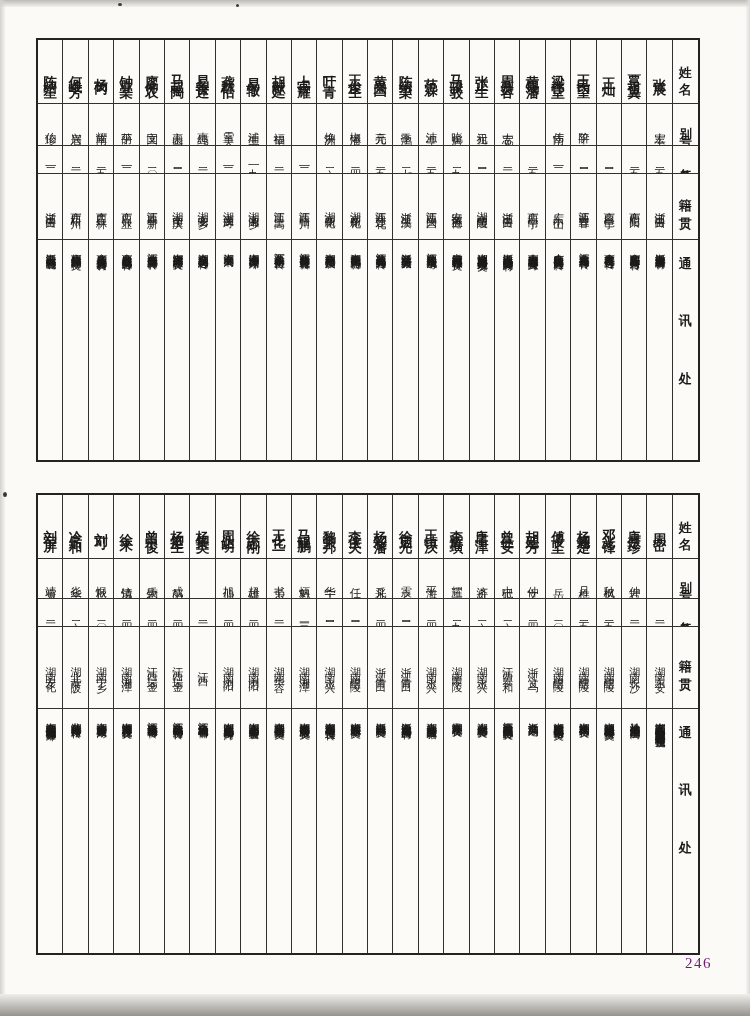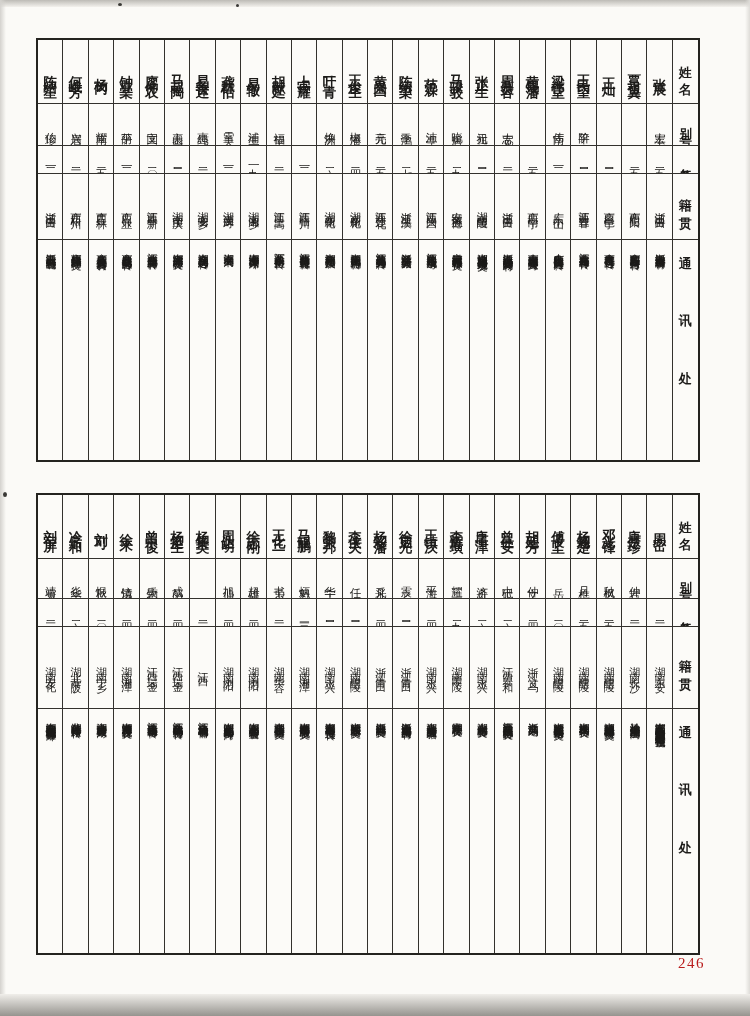--- a/index.html
+++ b/index.html
@@ -65,22 +65,22 @@
   .addr   { font-size:10.5px; letter-spacing:0.5px; line-height:12.5px; }
 
   .hc { font-weight:600; font-size:13px; }
   .hc-name   { letter-spacing:16px; }
   .hc-alias  { letter-spacing:8px;  font-size:12.5px; }
   .hc-age    { letter-spacing:2px;  font-size:12px; }
   .hc-origin { letter-spacing:18px; }
   .hc-addr   { letter-spacing:58px; }
 
   .page-number {
-    position:absolute; top:955px; right:45px;
-    font-size:15px; letter-spacing:1.5px; color:#b91c1c;
+    position:absolute; top:955px; right:38px;
+    font-size:15px; letter-spacing:1.5px; color:#701a75;
   }
 </style>
 </head>
 <body>
 
 <div class="sheet">
   <div class="edge-top"></div>
   <div class="edge-left"></div>
   <div class="edge-right"></div>
 

